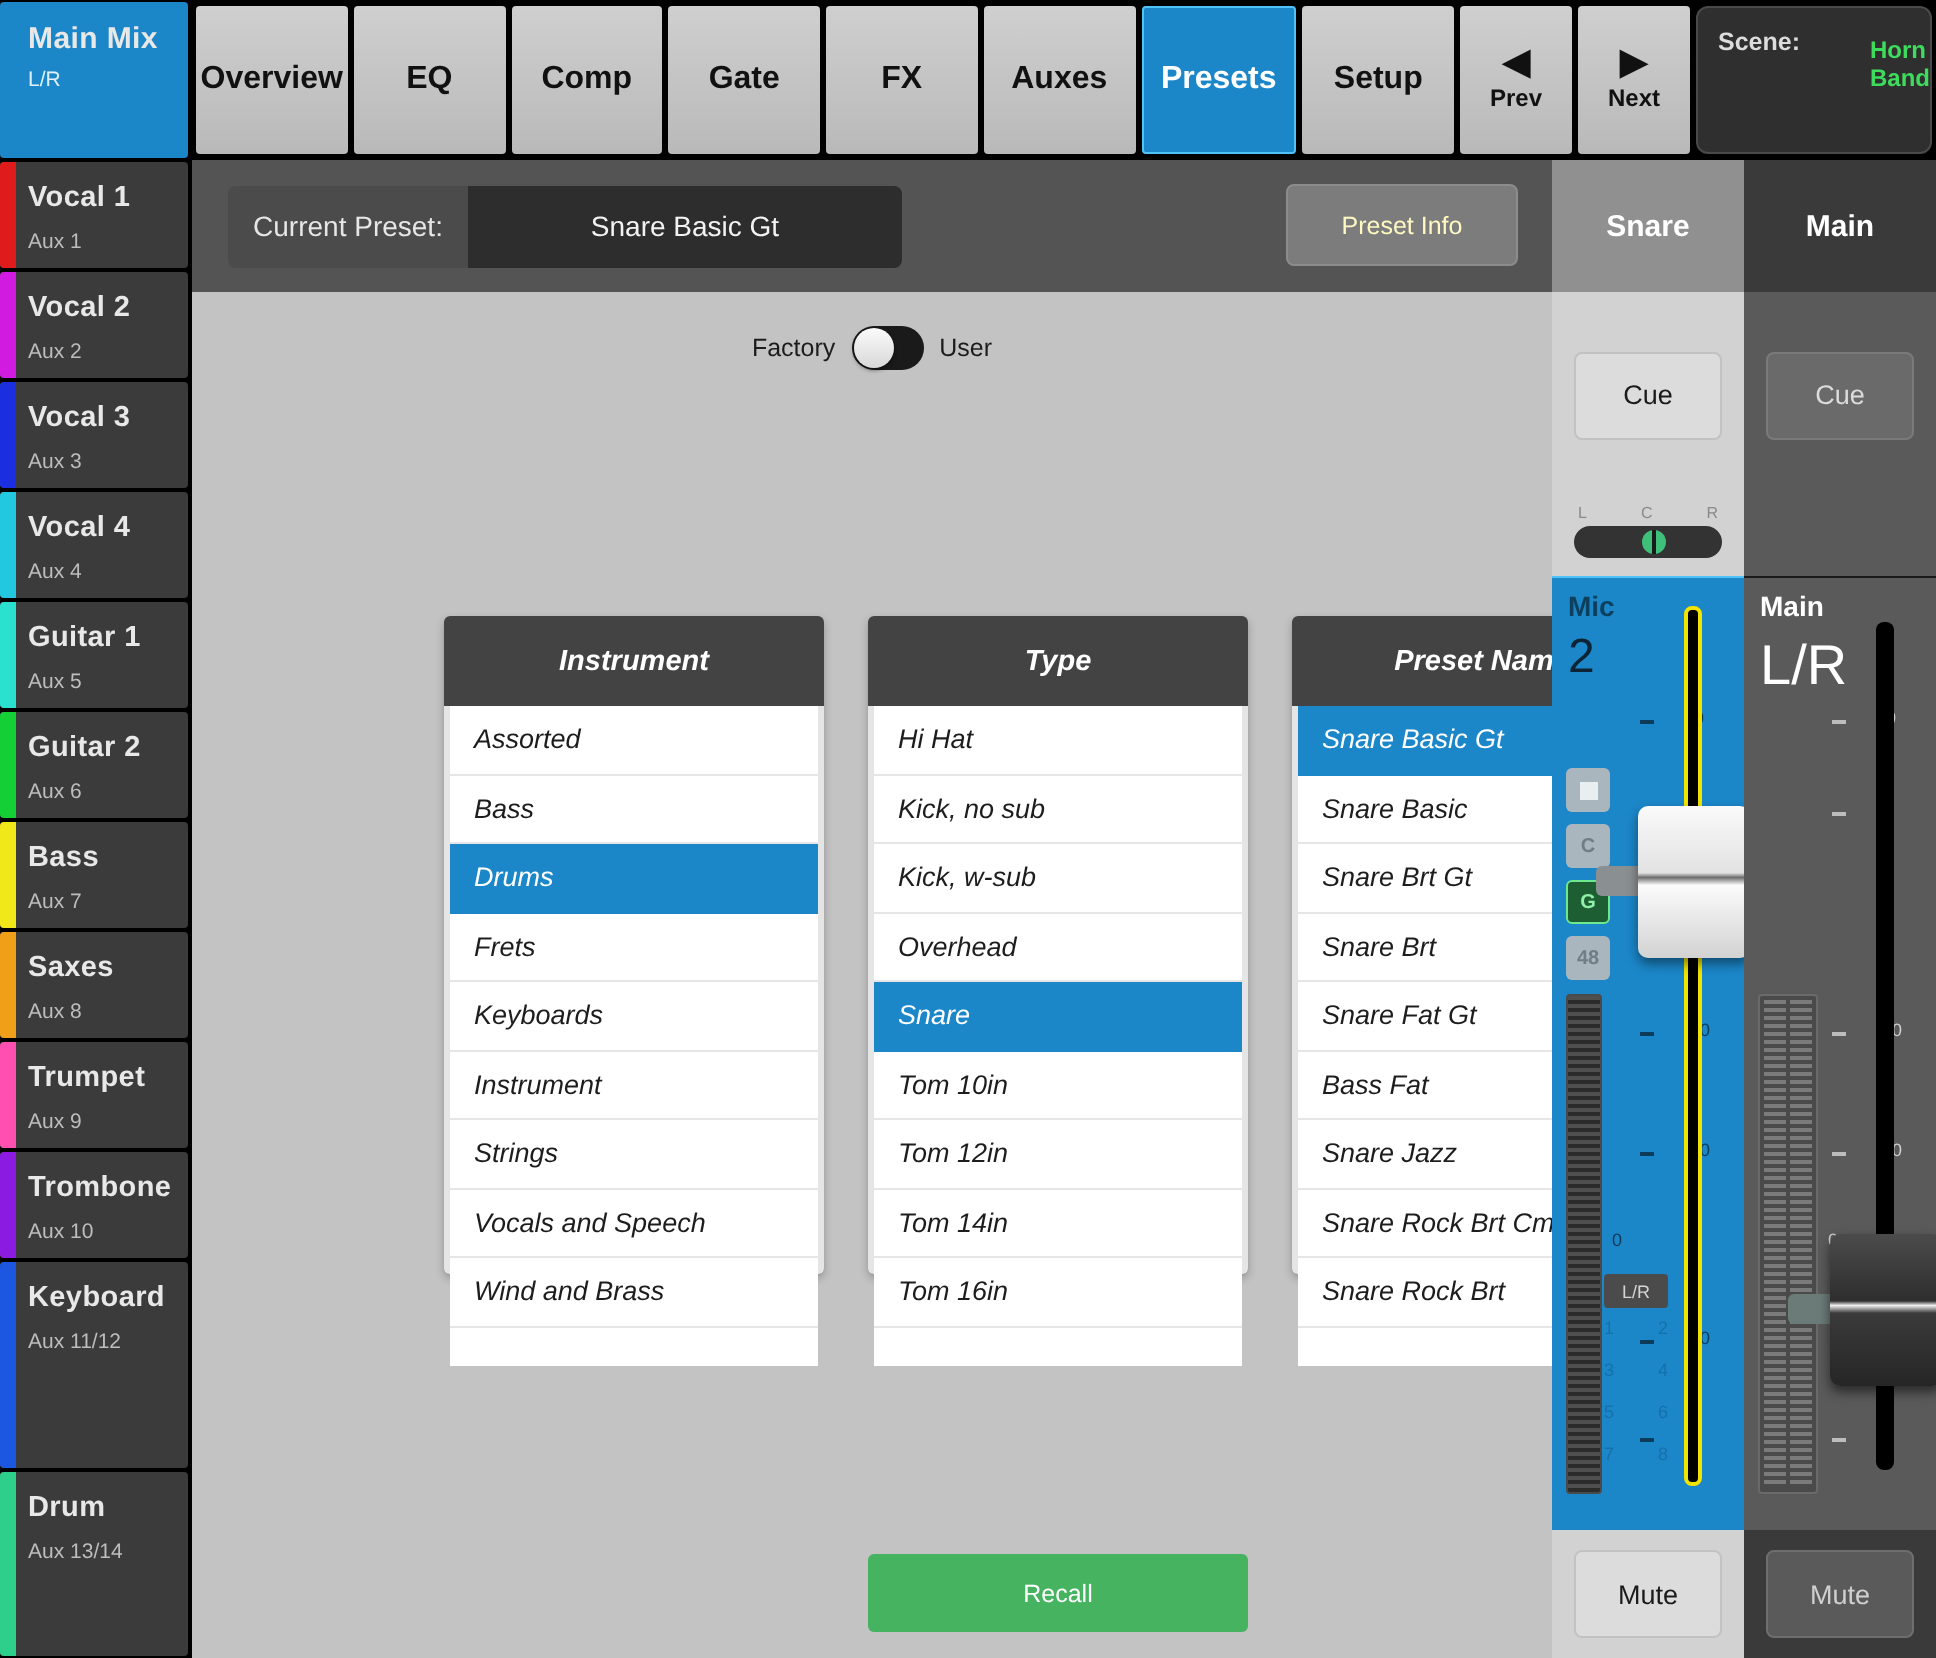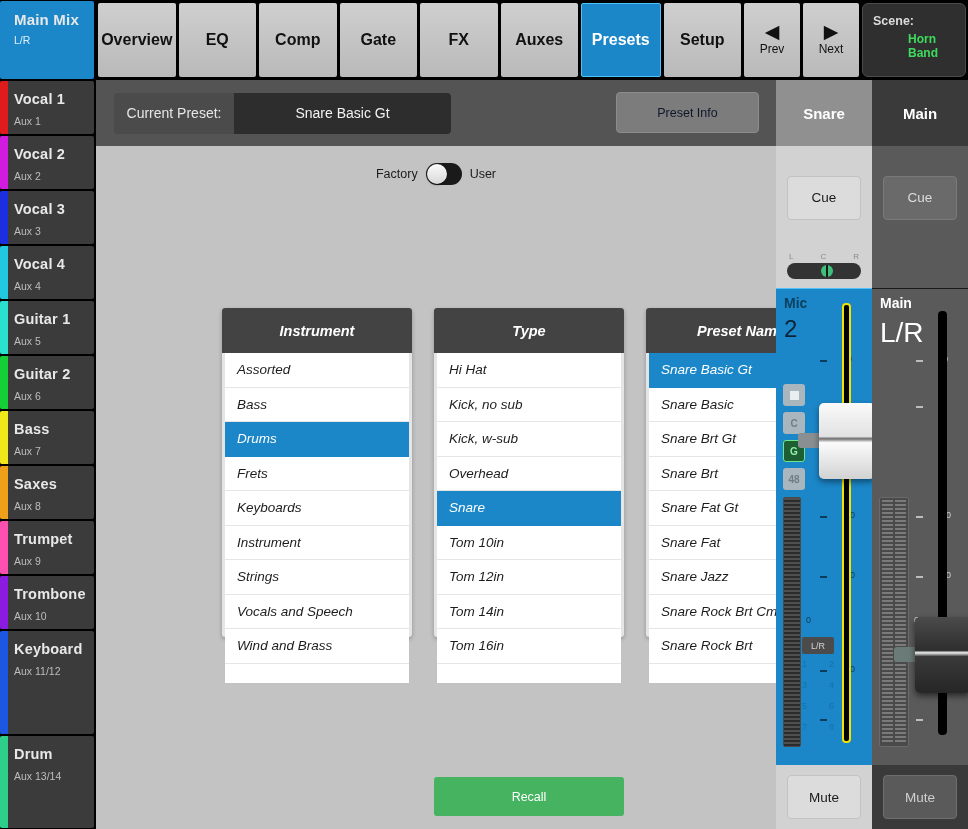--- a/index.html
+++ b/index.html
@@ -38,24 +38,24 @@
     display:flex; align-items:center; justify-content:center;
     color:#111; font-size:16px; font-weight:bold; border-radius:2px;
   }
   .tab.active{ background:#1b87c9; color:#fff; border:1px solid #4fc3f7; }
   .navbtn{
     width:56px; background:linear-gradient(180deg,#cfcfcf,#b9b9b9);
     display:flex; flex-direction:column; align-items:center; justify-content:center;
     border-radius:2px; gap:2px; flex:0 0 56px;
   }
   .navbtn .arrow{ font-size:19px; line-height:16px; color:#111; }
-  .navbtn .nlbl{ font-size:12px; font-weight:normal; color:#111; }
+  .navbtn .nlbl{ font-size:12px; font-weight:bold; color:#111; }
   #scene{
     flex:0 0 104px; background:#2f2f2f; border-radius:6px;
-    display:flex; flex-direction:column; justify-content:flex-start; padding:10px 0 0 10px;
+    display:flex; flex-direction:row; justify-content:flex-start; padding:10px 0 0 10px;
     border:1px solid #4a4a4a;
   }
   #scene .sl{ color:#dcdcdc; font-size:12.5px; font-weight:bold; }
   #scene .sv{ color:#3ddc5c; font-size:12px; font-weight:bold; margin-top:4px;margin-left:35px; }
 
   
   #main{
     position:absolute; left:96px; top:80px; width:680px; height:749px;
     background:#c3c3c3;
   }
@@ -68,22 +68,22 @@
   }
   #curpreset .lbl{
     background:#4b4b4b; color:#e6e6e6; font-size:14px; display:flex;
     align-items:center; justify-content:center; width:120px;
   }
   #curpreset .val{
     background:#2d2d2d; color:#f2f2f2; font-size:14px; display:flex;
     align-items:center; justify-content:center; width:217px;
   }
   #presetinfo{
-    position:absolute; right:17px; top:12px; width:143px; height:41px;
-    background:#7c7c7c; color:#0f172a; font-size:12.5px; border-radius:4px;
+    position:absolute; right:17px; top:12px; width:116px; height:41px;
+    background:#7c7c7c; color:#fef9c3; font-size:12.5px; border-radius:4px;
     display:flex; align-items:center; justify-content:center; border:1px solid #8c8c8c;
   }
 
   
   #facuser{
     position:absolute; left:0; top:66px; width:680px; height:56px;
     display:flex; align-items:center; justify-content:center; gap:8px;
   }
   #facuser .fl{ font-size:12.5px; color:#1c1c1c; }
   .tgl{ position:relative; width:36px; height:22px; border-radius:11px; background:#1a1a1a; }
@@ -338,21 +338,21 @@
         </div>
     </div>
     <div class="col" id="col3">
       <div class="colhead">Preset Name</div>
       <div class="collist">
           <div class="li sel">Snare Basic Gt</div>
           <div class="li">Snare Basic</div>
           <div class="li">Snare Brt Gt</div>
           <div class="li">Snare Brt</div>
           <div class="li">Snare Fat Gt</div>
-          <div class="li">Snare Fat</div>
+          <div class="li">Bass Fat</div>
           <div class="li">Snare Jazz</div>
           <div class="li">Snare Rock Brt Cmp</div>
           <div class="li">Snare Rock Brt</div>
         </div>
     </div>
 
     <div id="recall">Recall</div>
 
   </div>
 

